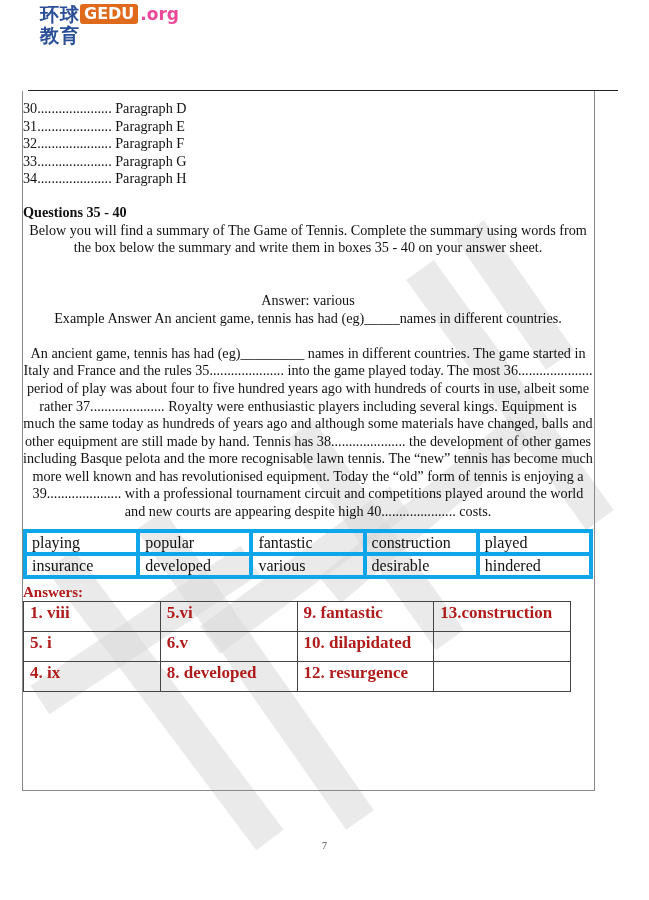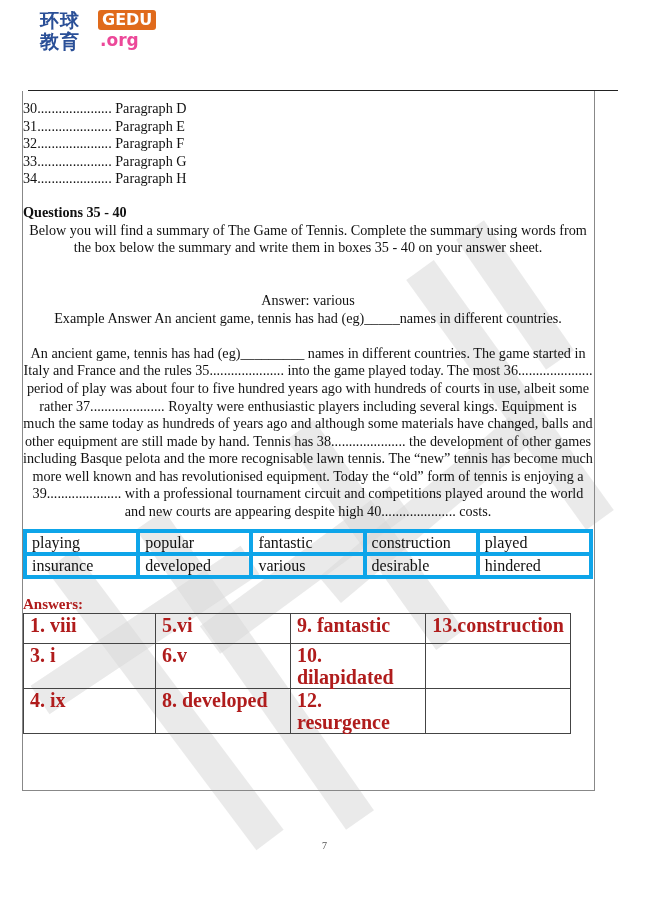--- a/index.html
+++ b/index.html
@@ -3,43 +3,43 @@
 <meta charset="utf-8">
 <style>
   html, body { margin: 0; padding: 0; background: #ffffff; }
   body { width: 649px; height: 900px; position: relative; overflow: hidden;
          font-family: "Liberation Serif", "DejaVu Serif", serif; color: #111; }
 
   
   .watermark { position: absolute; left: 0; top: 0; width: 649px; height: 900px; pointer-events: none; z-index: 0; }
 
   
-  .logo { position: absolute; left: 40px; top: 10px; display: flex; align-items: flex-start; z-index: 2; }
+  .logo { position: absolute; left: 40px; top: 4px; display: flex; align-items: flex-start; z-index: 2; text-align: right; }
   .logo-cn { font-family: "DejaVu Sans", sans-serif; font-weight: bold; color: #2a4f97; font-size: 19px; line-height: 21px; letter-spacing: 1px; }
-  .logo-right { margin-left: 18px; display: flex; flex-direction: column; }
+  .logo-right { margin-left: 0; display: flex; }
   .logo-gedu { background: #e06a1b; color: #fff; font-family: "DejaVu Sans", sans-serif; font-weight: bold;
                font-size: 16px; line-height: 18px; padding: 1px 4px; border-radius: 3px; }
   .logo-org { color: #ec4899; font-family: "DejaVu Sans", sans-serif; font-weight: bold; font-size: 17px; line-height: 20px; margin-left: 2px; }
 
   .top-rule { position: absolute; left: 28px; top: 90px; width: 590px; height: 0; border-top: 1.5px solid #222; z-index: 2; }
 
   .frame { position: absolute; left: 22px; top: 91px; width: 571px; height: 699px;
            border-left: 1.5px solid #888; border-right: 1.5px solid #888; border-bottom: 1.5px solid #888; z-index: 1; }
 
   .content { position: absolute; left: 23px; top: 100px; width: 570px; font-size: 14.2px; line-height: 17.6px; z-index: 2; }
   .para-line { white-space: nowrap; }
   .blank { height: 17.6px; }
   .q-heading { font-weight: bold; margin-top: 16px; }
   .text-block { text-align: center; }
 
   table.word-box { border-collapse: collapse; width: 570px; margin-top: 8px; font-size: 16px; }
   table.word-box td { border: 4px solid #0ea5e9; padding: 0 5px; height: 19px; line-height: 19px; width: 20%; }
 
-  .answers-title { color: #b01c1c; font-weight: bold; font-size: 15px; margin-top: 16px; line-height: 18px; }
-  table.answers { border-collapse: collapse; width: 548px; font-size: 20px; color: #b01c1c; font-weight: bold; }
+  .answers-title { color: #b01c1c; font-weight: bold; font-size: 15px; margin-top: 4px; line-height: 18px; }
+  table.answers { border-collapse: collapse; width: 548px; font-size: 17px; color: #b01c1c; font-weight: bold; }
   table.answers td { border: 1px solid #444; padding: 0 6px; height: 29px; width: 25%; vertical-align: top; line-height: 22px; }
 
   .page-number { position: absolute; left: 0; width: 649px; top: 840px; text-align: center; font-size: 10px; color: #555; z-index: 2; }
 </style>
 </head>
 <body>
 
 <svg class="watermark" viewBox="0 0 649 900">
   <g fill="none" stroke="#d8d8d8" stroke-opacity="0.55" stroke-width="34" stroke-linecap="butt">
     <path d="M60 560 L270 840"></path>
@@ -107,21 +107,21 @@
   <div class="answers-title">Answers:</div>
   <table class="answers">
     <tbody>
         <tr>
       <td>1. viii</td>
       <td>5.vi</td>
       <td>9. fantastic</td>
       <td>13.construction</td>
     </tr>
     <tr>
-      <td>3. i</td>
+      <td>5. i</td>
       <td>6.v</td>
       <td>10. dilapidated</td>
       <td></td>
     </tr>
     <tr>
       <td>4. ix</td>
       <td>8. developed</td>
       <td>12. resurgence</td>
       <td></td>
     </tr>

